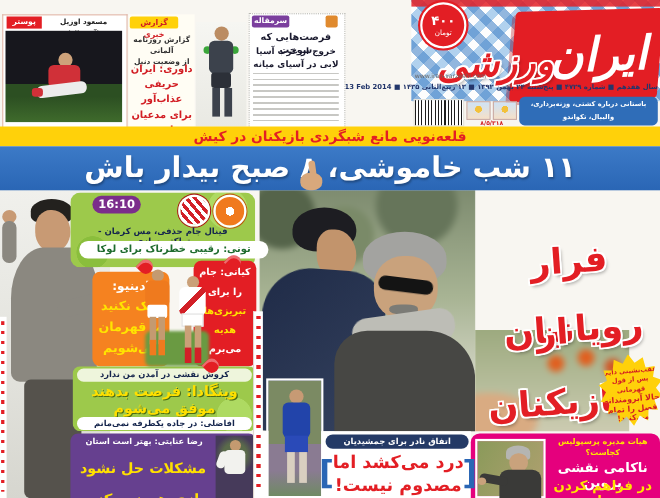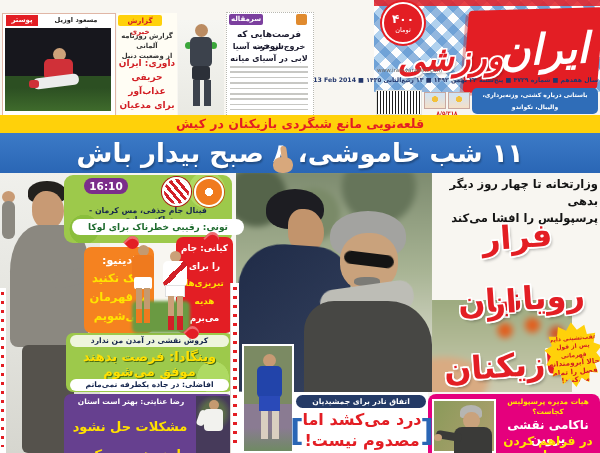--- a/index.html
+++ b/index.html
@@ -350,24 +350,20 @@
     <div class="hero-fig roy-hair"></div>
     <div class="hero-fig roy-face"></div>
     <div class="hero-fig roy-glasses"></div>
     <div class="hero-fig roy-stache"></div>
     <div class="hero-fig roy-scarf"></div>
     <div class="hero-fig roy-body"></div>
   </div>
   <div class="abs sliver-mid"></div>
   <div class="abs sliver-left"></div>
 
-  <div class="abs deck">
-    <div>وزارتخانه تا چهار روز دیگر بدهی</div>
-    <div>پرسپولیس را افشا می‌کند</div>
-  </div>
   <div class="abs red-head1 outline-w">فرار رویانیان</div>
   <div class="abs red-head2 outline-w">از بازیکنان</div>
   <div class="abs photo-blur">
     <div class="photo-blur-inner"></div>
   </div>
   <div class="abs starburst">
     <div>عقب‌نشینی دایی</div>
     <div>پس از قول قهرمانی</div>
     <div class="star-big">حالا آبرومندانه</div>
     <div class="star-big">فصل را تمام می‌کنید!</div>

